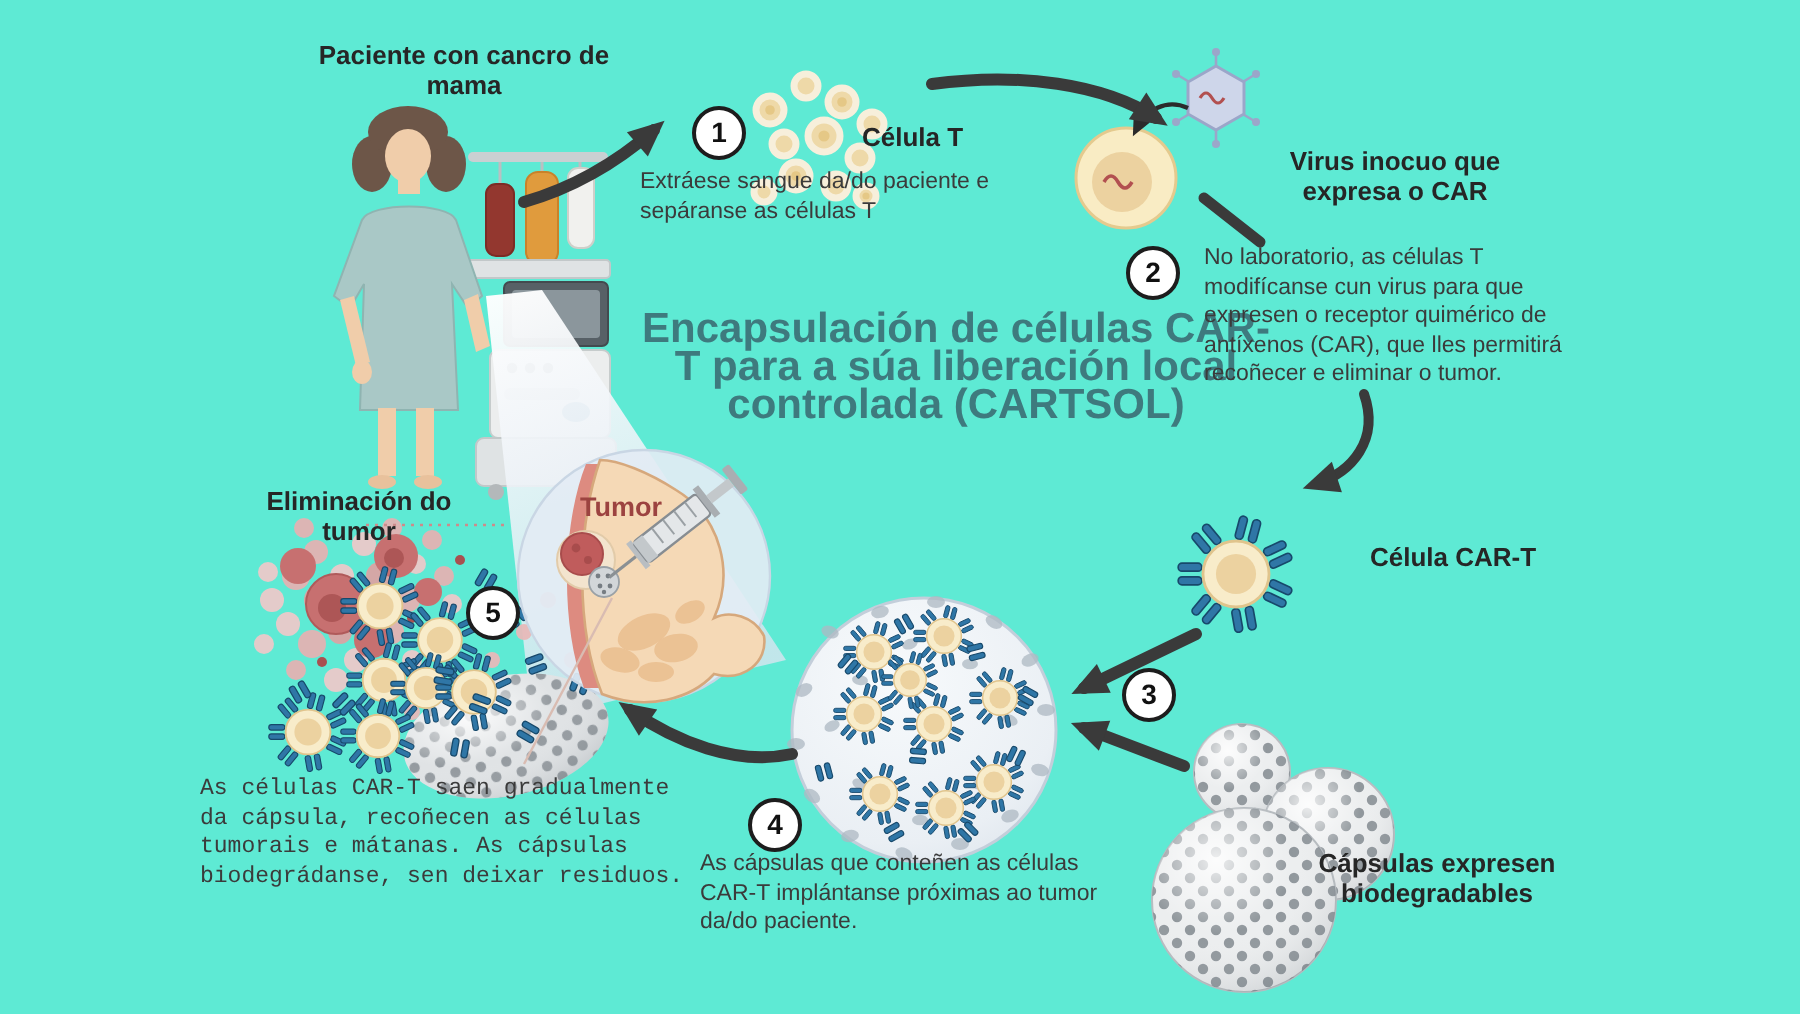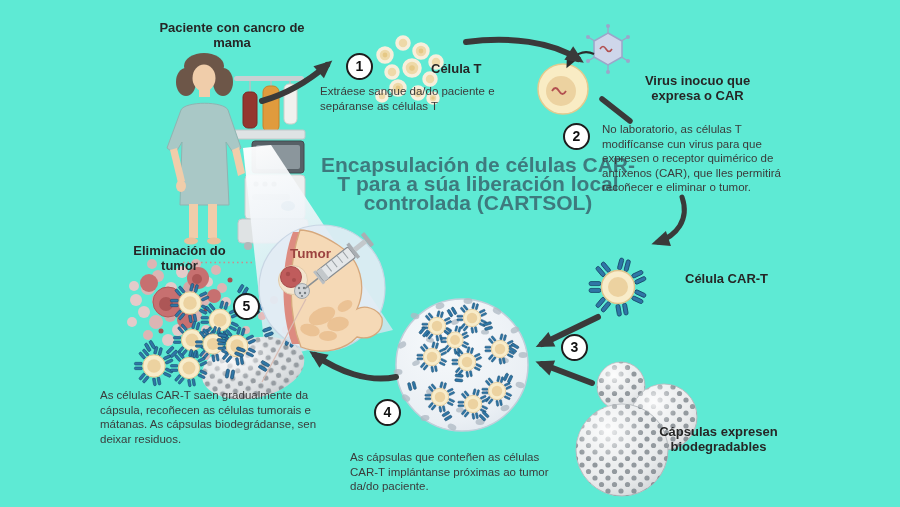--- a/index.html
+++ b/index.html
@@ -356,16 +356,16 @@
 
   <div class="lbl" style="left:431px;top:61px;">Célula T</div>
   <div class="lbl wrap" style="left:635px;top:73px;width:125px;text-align:center;">Virus inocuo que expresa o CAR</div>
   <div class="lbl" style="left:685px;top:271px;">Célula CAR-T</div>
   <div class="lbl wrap" style="left:651px;top:424px;width:135px;">Cápsulas expresen biodegradables</div>
   <div class="lbl wrap" style="left:122px;top:243px;width:115px;">Eliminación do tumor</div>
   <div id="tumor-label">Tumor</div>
 
   <div class="txt" style="left:320px;top:84px;width:195px;">Extráese sangue da/do paciente e sepáranse as células T</div>
   <div class="txt" style="left:602px;top:122px;width:200px;">No laboratorio, as células T modifícanse cun virus para que expresen o receptor quimérico de antíxenos (CAR), que lles permitirá recoñecer e eliminar o tumor.</div>
-  <div class="txt" style="left:350px;top:450px;width:220px;">As cápsulas que conteñen as células CAR-T implántanse próximas ao tumor da/do paciente.</div>
-  <div class="txt" style="left:100px;top:388px;width:248px;">As células CAR-T saen gradualmente da cápsula, recoñecen as células tumorais e mátanas. As cápsulas biodegrádanse, sen deixar residuos.</div>
+  <div class="txt" style="left:350px;top:425px;width:220px;">As cápsulas que conteñen as células CAR-T implántanse próximas ao tumor da/do paciente.</div>
+  <div class="txt" style="left:100px;top:388px;width:248px;font-family:Liberation Mono, monospace;">As células CAR-T saen gradualmente da cápsula, recoñecen as células tumorais e mátanas. As cápsulas biodegrádanse, sen deixar residuos.</div>
 
 </div>
 
 </body></html>

